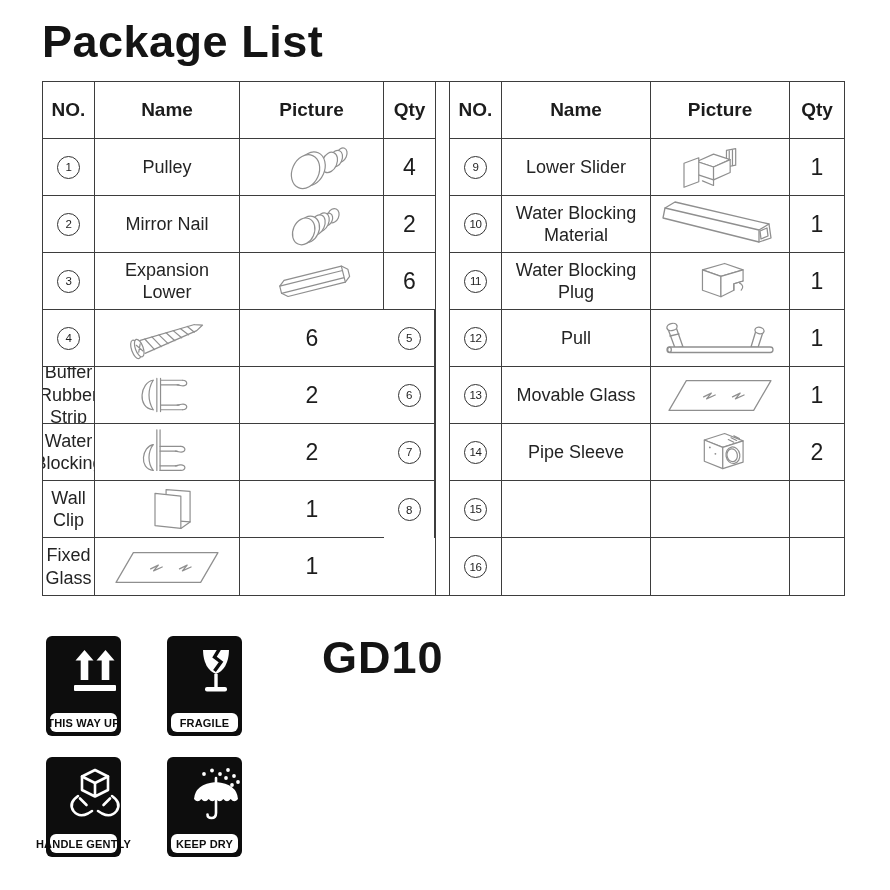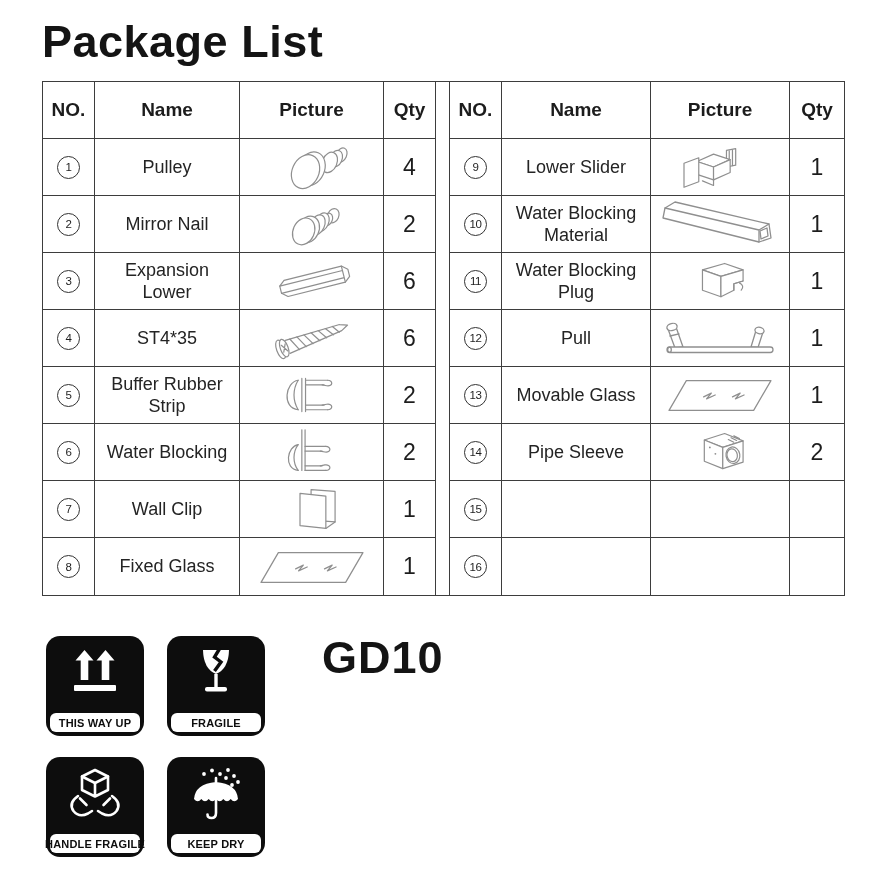--- a/index.html
+++ b/index.html
@@ -38,21 +38,21 @@
   }
   .pic svg{display:block;}
   .la{stroke:#8f8f8f;stroke-width:1.3;fill:none;stroke-linecap:round;stroke-linejoin:round;}
   .laf{stroke:#8f8f8f;stroke-width:1.3;fill:#ffffff;stroke-linejoin:round;}
   
   .marks{
     position:absolute;left:46px;top:636px;
     display:grid;grid-template-columns:98px 98px;column-gap:23px;row-gap:21px;
   }
   .tile{
-    width:98px;height:100px;background:#0d0d0d;border-radius:14px;position:relative;
+    width:75px;height:100px;background:#0d0d0d;border-radius:6px;position:relative;
   }
   .glyph{position:absolute;left:0;top:0;width:98px;height:76px;display:flex;align-items:center;justify-content:center;}
   .mlabel{
     position:absolute;left:4px;right:4px;bottom:4px;height:19px;background:#ffffff;
     border-radius:6px;display:flex;align-items:center;justify-content:center;
     font-size:11px;font-weight:700;color:#0d0d0d;letter-spacing:.2px;white-space:nowrap;
   }
   .model{
     position:absolute;left:322px;top:632px;font-size:45px;font-weight:700;
     letter-spacing:1px;color:#141414;
@@ -112,21 +112,20 @@
           <polygon class="laf" points="30,23 36,18 100,18 106,23 106,31 100,36 36,36 30,31"></polygon>
           <path class="la" d="M30 23 L100 23 M30 31 L100 31 M100 18 L100 36"></path>
         </g>
       </svg>
     </div>
     <div class="td qty lc">6</div>
 
     <div class="td">
         <span class="circ">4</span>
       </div>
-    <div class="td name">ST4*35</div>
     <div class="td pic">
       <svg width="120" height="50" viewBox="0 0 130 52">
         <g transform="rotate(-20 65 26)">
           <ellipse class="laf" cx="29" cy="26" rx="4.5" ry="10.5"></ellipse>
           <ellipse class="laf" cx="33" cy="26" rx="4.2" ry="10"></ellipse>
           <path class="la" d="M31 22 L35.5 30 M35.5 22 L31 30"></path>
           <path class="la" d="M37 18.5 L98 22.5 M37 33.5 L98 29.5 M98 29.5 L106 26 L98 22.5"></path>
           <path class="la" d="M42 18.8 L48 33.2 M50 19.3 L56 32.7 M58 19.8 L64 32.2 M66 20.3 L72 31.7 M74 20.8 L80 31.2 M82 21.3 L88 30.7 M90 21.8 L95 30.2"></path>
         </g>
       </svg>
@@ -348,21 +347,21 @@
         <g stroke="#ffffff" stroke-width="2.6" fill="none" stroke-linejoin="round" stroke-linecap="round">
           <polygon points="30,5 43,11.5 30,18 17,11.5"></polygon>
           <path d="M17 11.5 V25 L30 31.5 V18 M43 11.5 V25 L30 31.5"></path>
           <path d="M13 31 Q3 38 8.5 46 Q14 53 23 48.5 L27 46"></path>
           <path d="M15 33.5 L21.5 40"></path>
           <path d="M47 31 Q57 38 51.5 46 Q46 53 37 48.5 L33 46"></path>
           <path d="M45 33.5 L38.5 40"></path>
         </g>
       </svg>
     </div>
-    <div class="mlabel">HANDLE FRAGILE</div>
+    <div class="mlabel">HANDLE GENTLY</div>
   </div>
 
   <div class="tile">
     <div class="glyph">
       <svg width="60" height="60" viewBox="0 0 60 60">
         <g fill="#ffffff">
           <path d="M8,34 Q9,19 30,17 Q51,19 52,34 Q48.3,38.5 44.7,34 Q41,38.5 37.3,34 Q33.7,38.5 30,34 Q26.3,38.5 22.7,34 Q19,38.5 15.3,34 Q11.7,38.5 8,34 Z"></path>
           <circle cx="18" cy="9" r="1.9"></circle>
             <circle cx="26" cy="5.5" r="1.9"></circle>
           <circle cx="34" cy="9" r="1.9"></circle>

